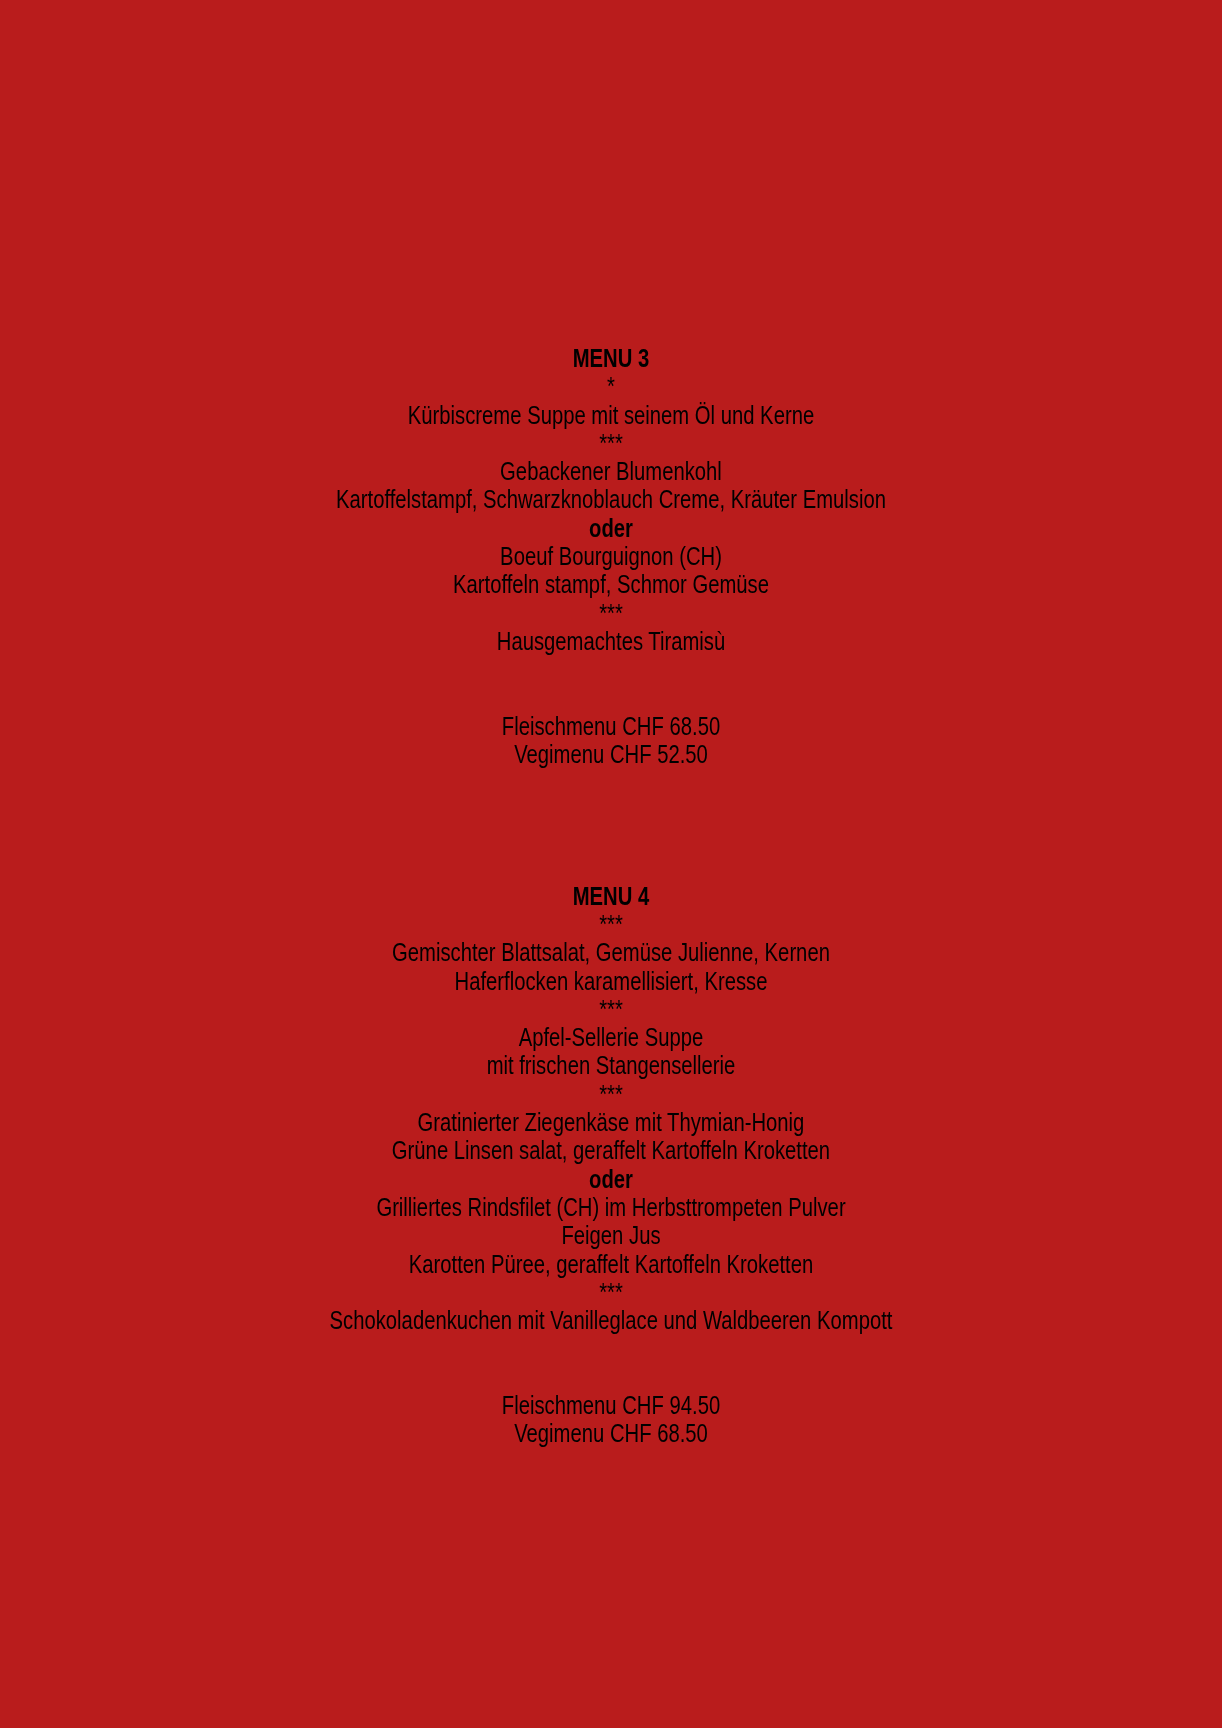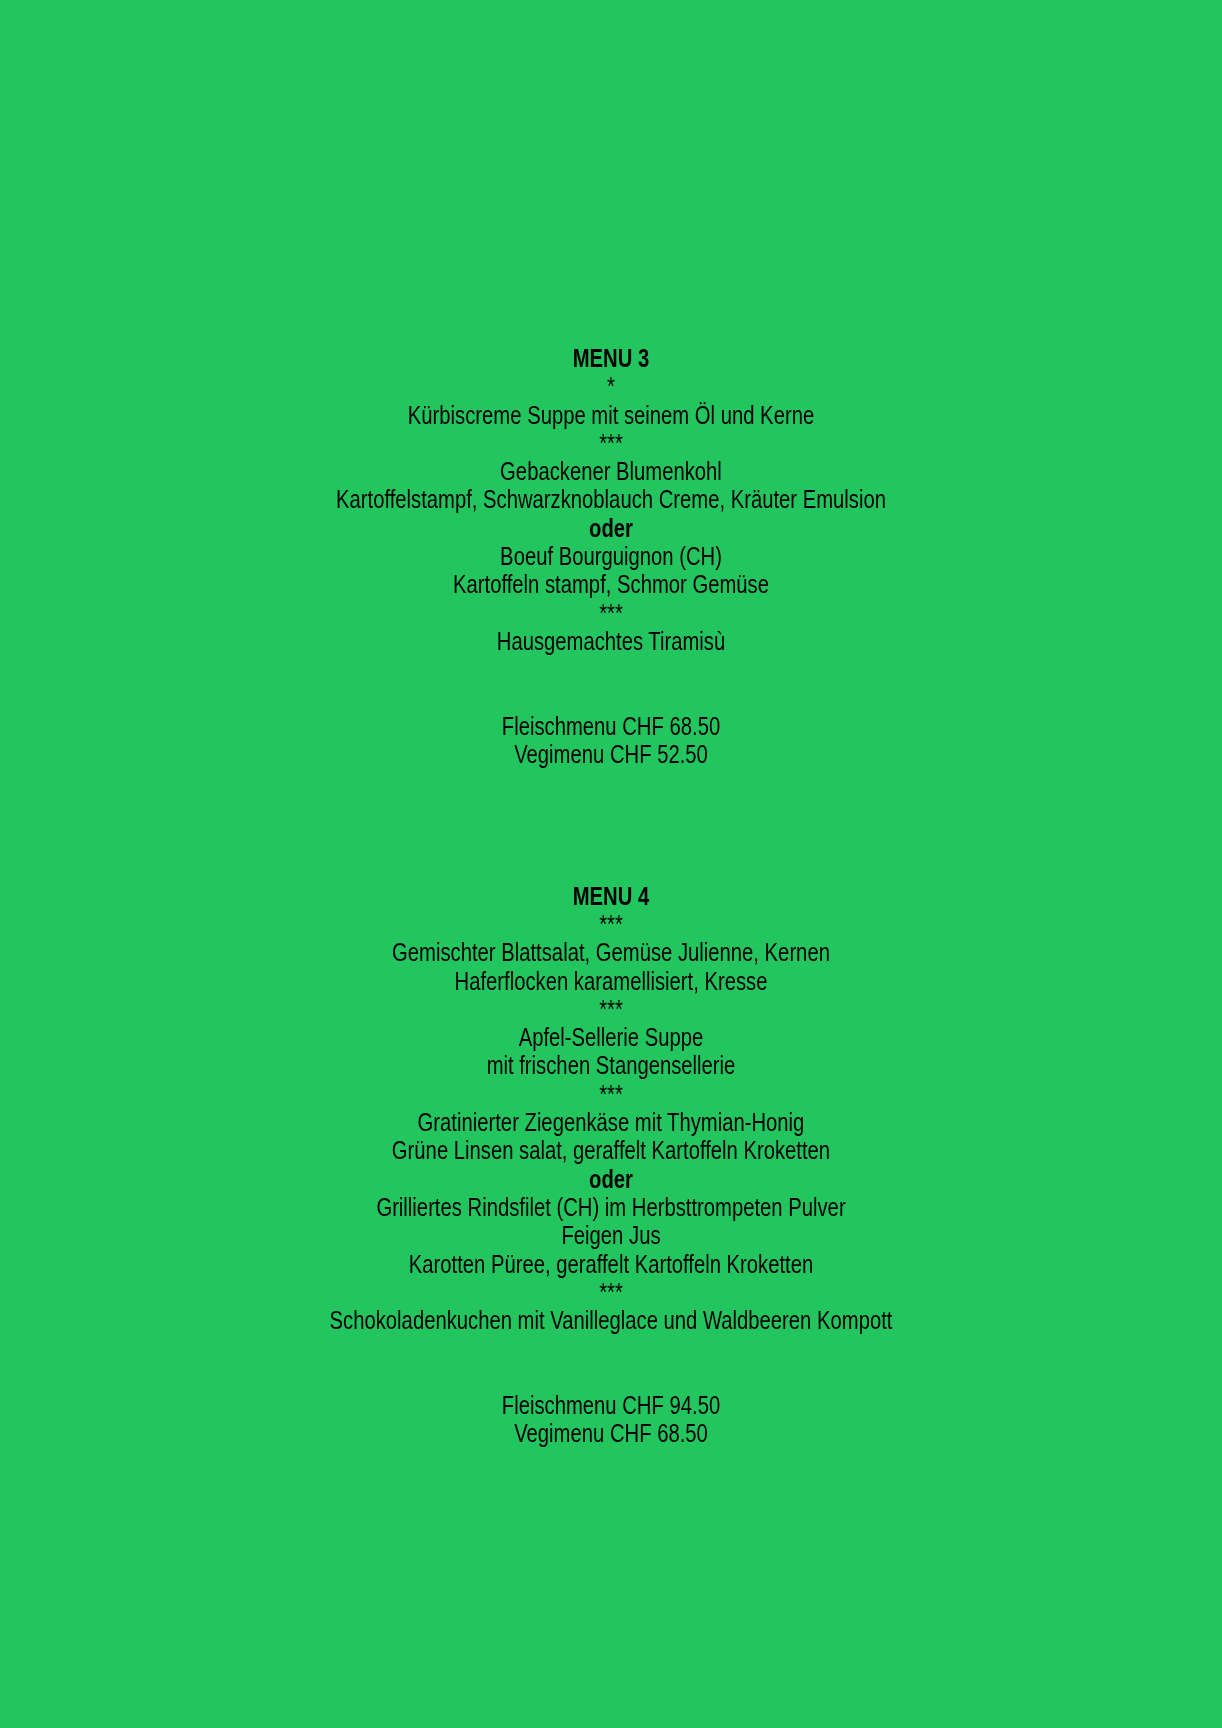--- a/index.html
+++ b/index.html
@@ -4,21 +4,21 @@
 <style>
   html, body {
     margin: 0;
     padding: 0;
     background: #ffffff;
   }
   .page {
     position: relative;
     width: 1222px;
     height: 1728px;
-    background: #22c55e;
+    background: #b91c1c;
     overflow: hidden;
     margin: 0 auto;
   }
   .menu-doc {
     position: absolute;
     top: 344px;
     left: 0;
     width: 1222px;
     text-align: center;
     color: #000000;

